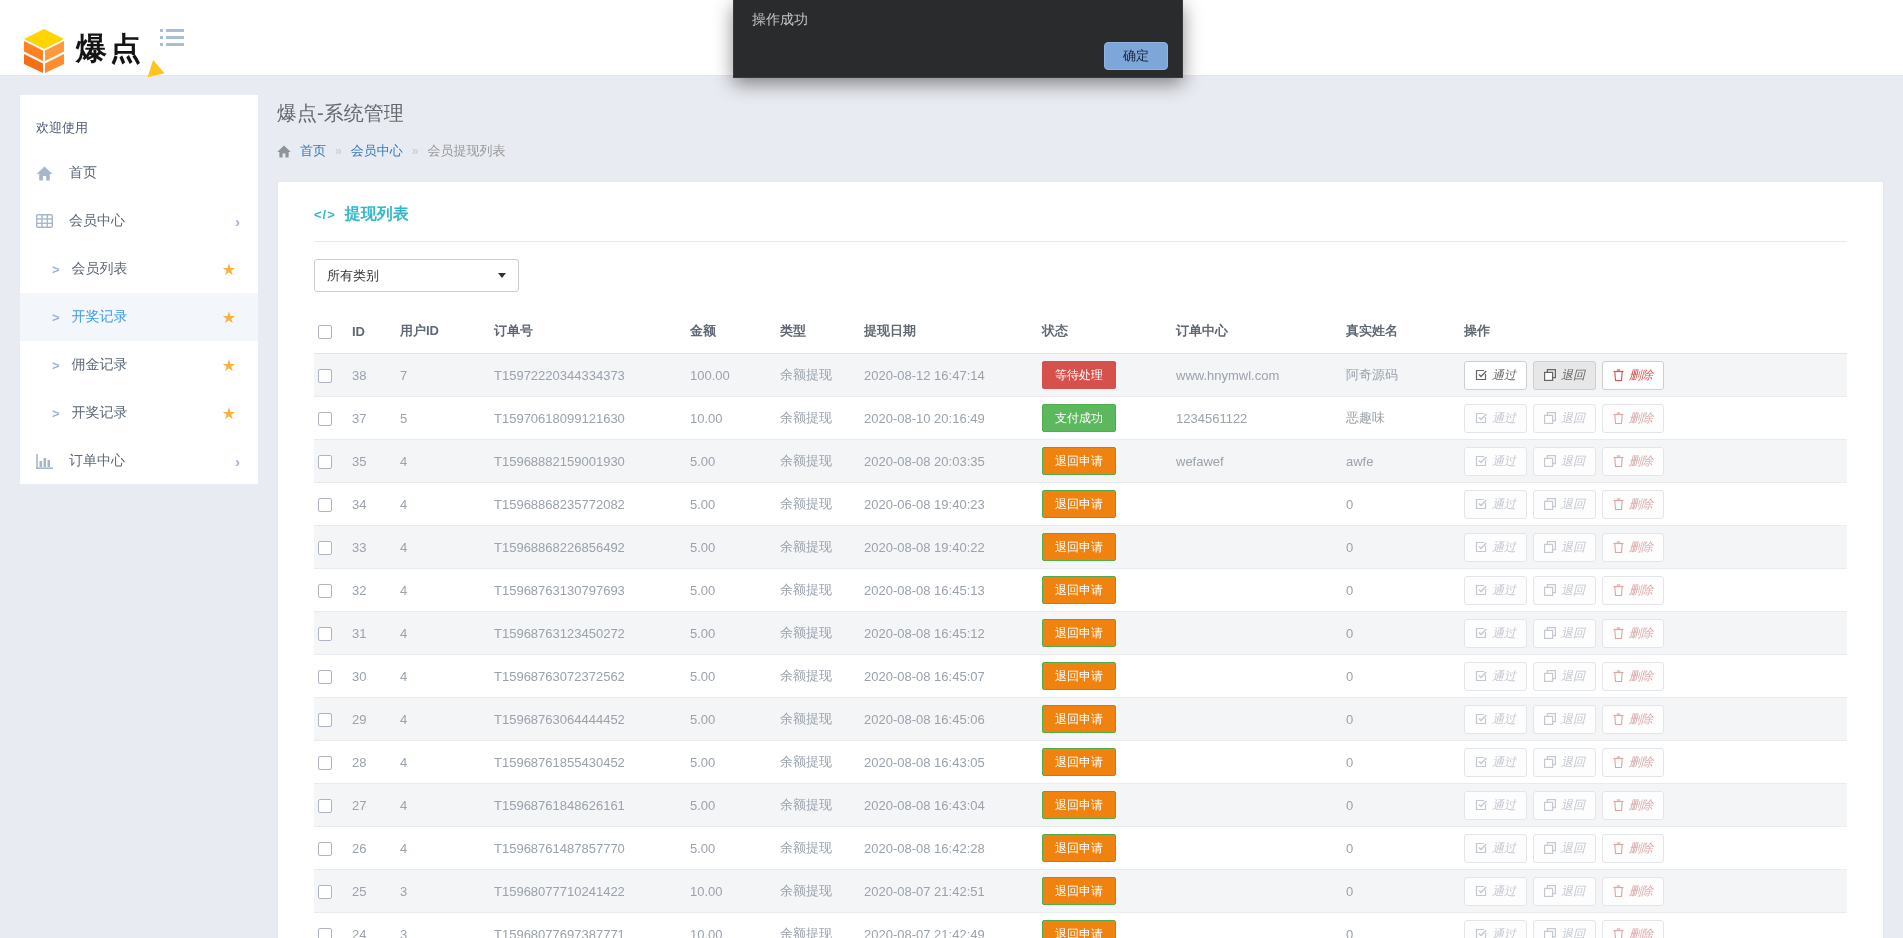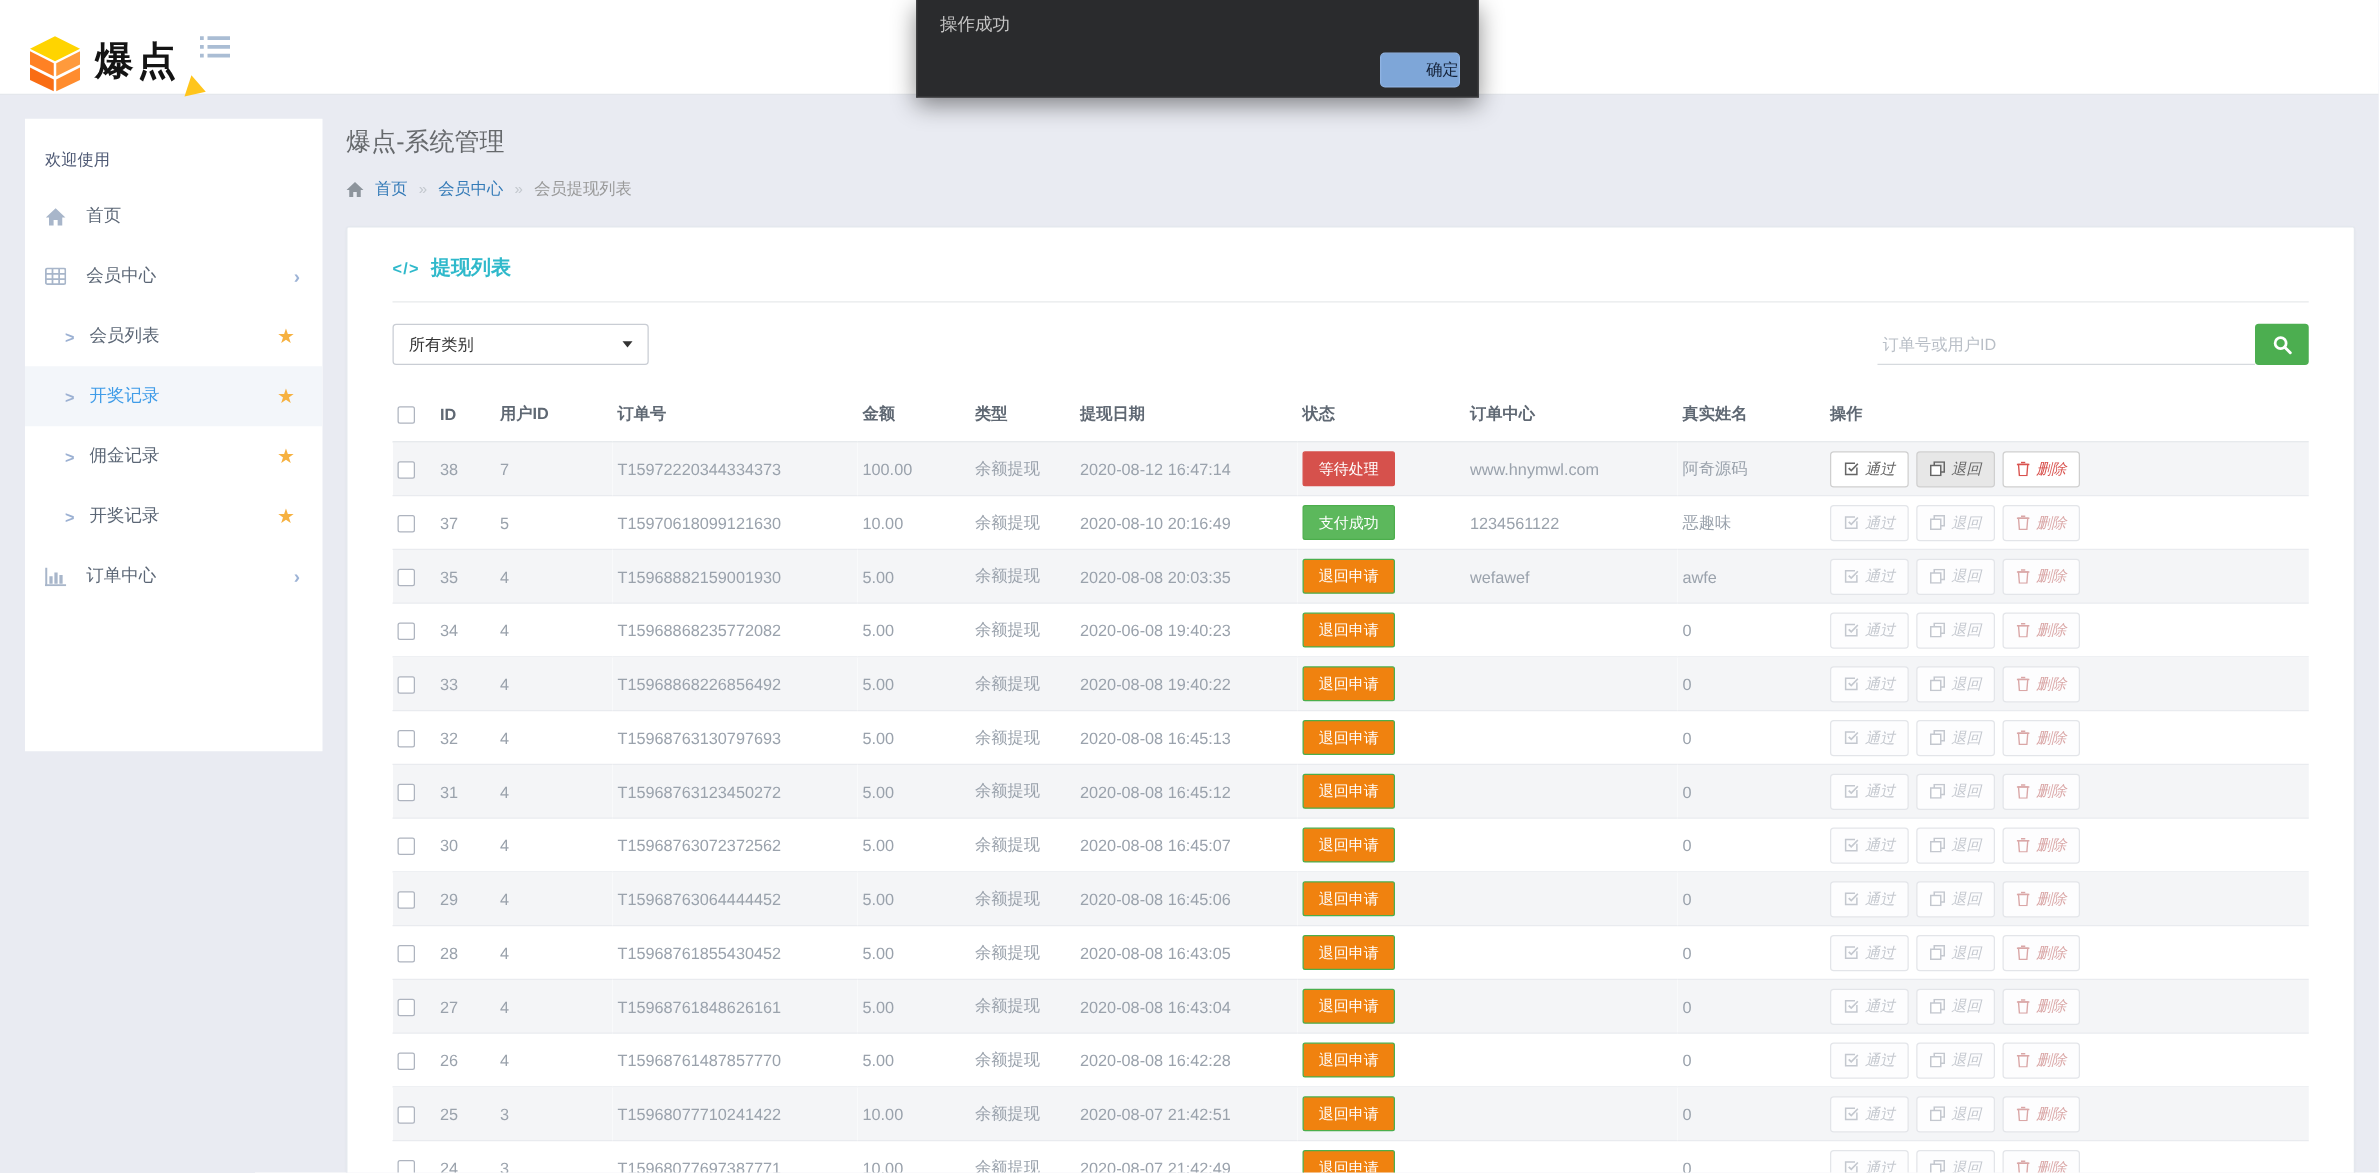--- a/index.html
+++ b/index.html
@@ -16,24 +16,24 @@
   .top-right { position:absolute; right:0; top:0; height:76px; width:200px; }
   .cloud-btn { position:absolute; left:5px; top:13px; width:34px; height:28px; background:#3d9ef3; border-radius:6px; display:flex; align-items:center; justify-content:center; z-index:3; }
   .upload-pill { position:absolute; left:36px; top:15px; padding:4px 13px; background:#eaf7ff; border:1px solid #7fc7f8; border-radius:4px; color:#3c9ff0; font-size:12px; z-index:3; white-space:nowrap; }
   .admin-name { position:absolute; left:12px; top:33px; font-size:13px; color:#4a4a4a; z-index:1; }
   .avatar { position:absolute; left:60px; top:28px; width:44px; height:44px; border-radius:50%; background:radial-gradient(circle at 50% 35%, #6b5f57 0 28%, #3a332e 60%, #181512 100%); z-index:2; border:1px solid #d8d8d8; }
   .logout-btn { position:absolute; left:128px; top:26px; color:#8a9097; }
 
   
   .modal { position:absolute; left:733px; top:0; width:450px; height:78px; background:#2a2b2d; z-index:50; box-shadow:0 6px 18px rgba(0,0,0,.45); border:1px solid #3a3b3d; border-top:none; }
   .modal-msg { position:absolute; left:18px; top:11px; font-size:14px; color:#c6c6c6; }
-  .modal-ok { position:absolute; right:14px; bottom:7px; width:64px; height:28px; background:#7ea6d8; border:1px solid #8fb3e2; border-radius:4px; color:#15233a; font-size:13px; text-align:right; line-height:26px; cursor:pointer; }
+  .modal-ok { position:absolute; right:14px; bottom:7px; width:64px; height:28px; background:#7ea6d8; border:1px solid #8fb3e2; border-radius:4px; color:#15233a; font-size:13px; text-align:center; line-height:26px; cursor:pointer; }
 
   
-  .sidebar { position:absolute; left:20px; top:95px; width:238px; height:506px; background:#fff; z-index:2; }
+  .sidebar { position:absolute; left:20px; top:95px; width:238px; height:389px; background:#fff; z-index:2; }
   .welcome { padding:24px 0 12px 16px; font-size:13px; color:#4f5a75; }
   .side-item { height:48px; display:flex; align-items:center; padding-left:16px; font-size:14px; color:#5c6776; position:relative; cursor:pointer; }
   .side-item .ico { width:20px; margin-right:13px; color:#a8b6ca; display:flex; }
   .side-item.sub { padding-left:32px; }
   .side-item.sub .arrow { color:#9cb1d3; font-weight:700; margin-right:12px; font-size:13px; }
   .side-item .star { position:absolute; right:22px; color:#f6b140; font-size:16px; }
   .side-item .chev { position:absolute; right:18px; color:#9db3d6; font-size:15px; font-weight:700; }
   .side-item .chev.down { transform:rotate(90deg); }
   .side-item.active { background:#f3f6fa; color:#3f9ce8; }
 
@@ -180,29 +180,20 @@
       <div class="card-title">
         <span class="code-ico">&lt;/&gt;</span>
         <span>提现列表</span>
       </div>
 
       <div class="controls">
         <div class="select">
           <span>所有类别</span>
           <span class="caret"></span>
         </div>
-        <div class="searchbox">
-          <input type="text" placeholder="订单号或用户ID" style="">
-          <button class="search-btn">
-            <svg width="16" height="16" viewBox="0 0 16 16">
-              <circle cx="6.5" cy="6.5" r="4.4" fill="none" stroke="#fff" stroke-width="2.2"></circle>
-              <line x1="10" y1="10" x2="14.2" y2="14.2" stroke="#fff" stroke-width="2.4" stroke-linecap="round"></line>
-            </svg>
-          </button>
-        </div>
       </div>
 
       <table>
         <colgroup>
           <col style="width:34px">
             <col style="width:48px">
             <col style="width:94px">
             <col style="width:196px">
           <col style="width:90px">
             <col style="width:84px">

